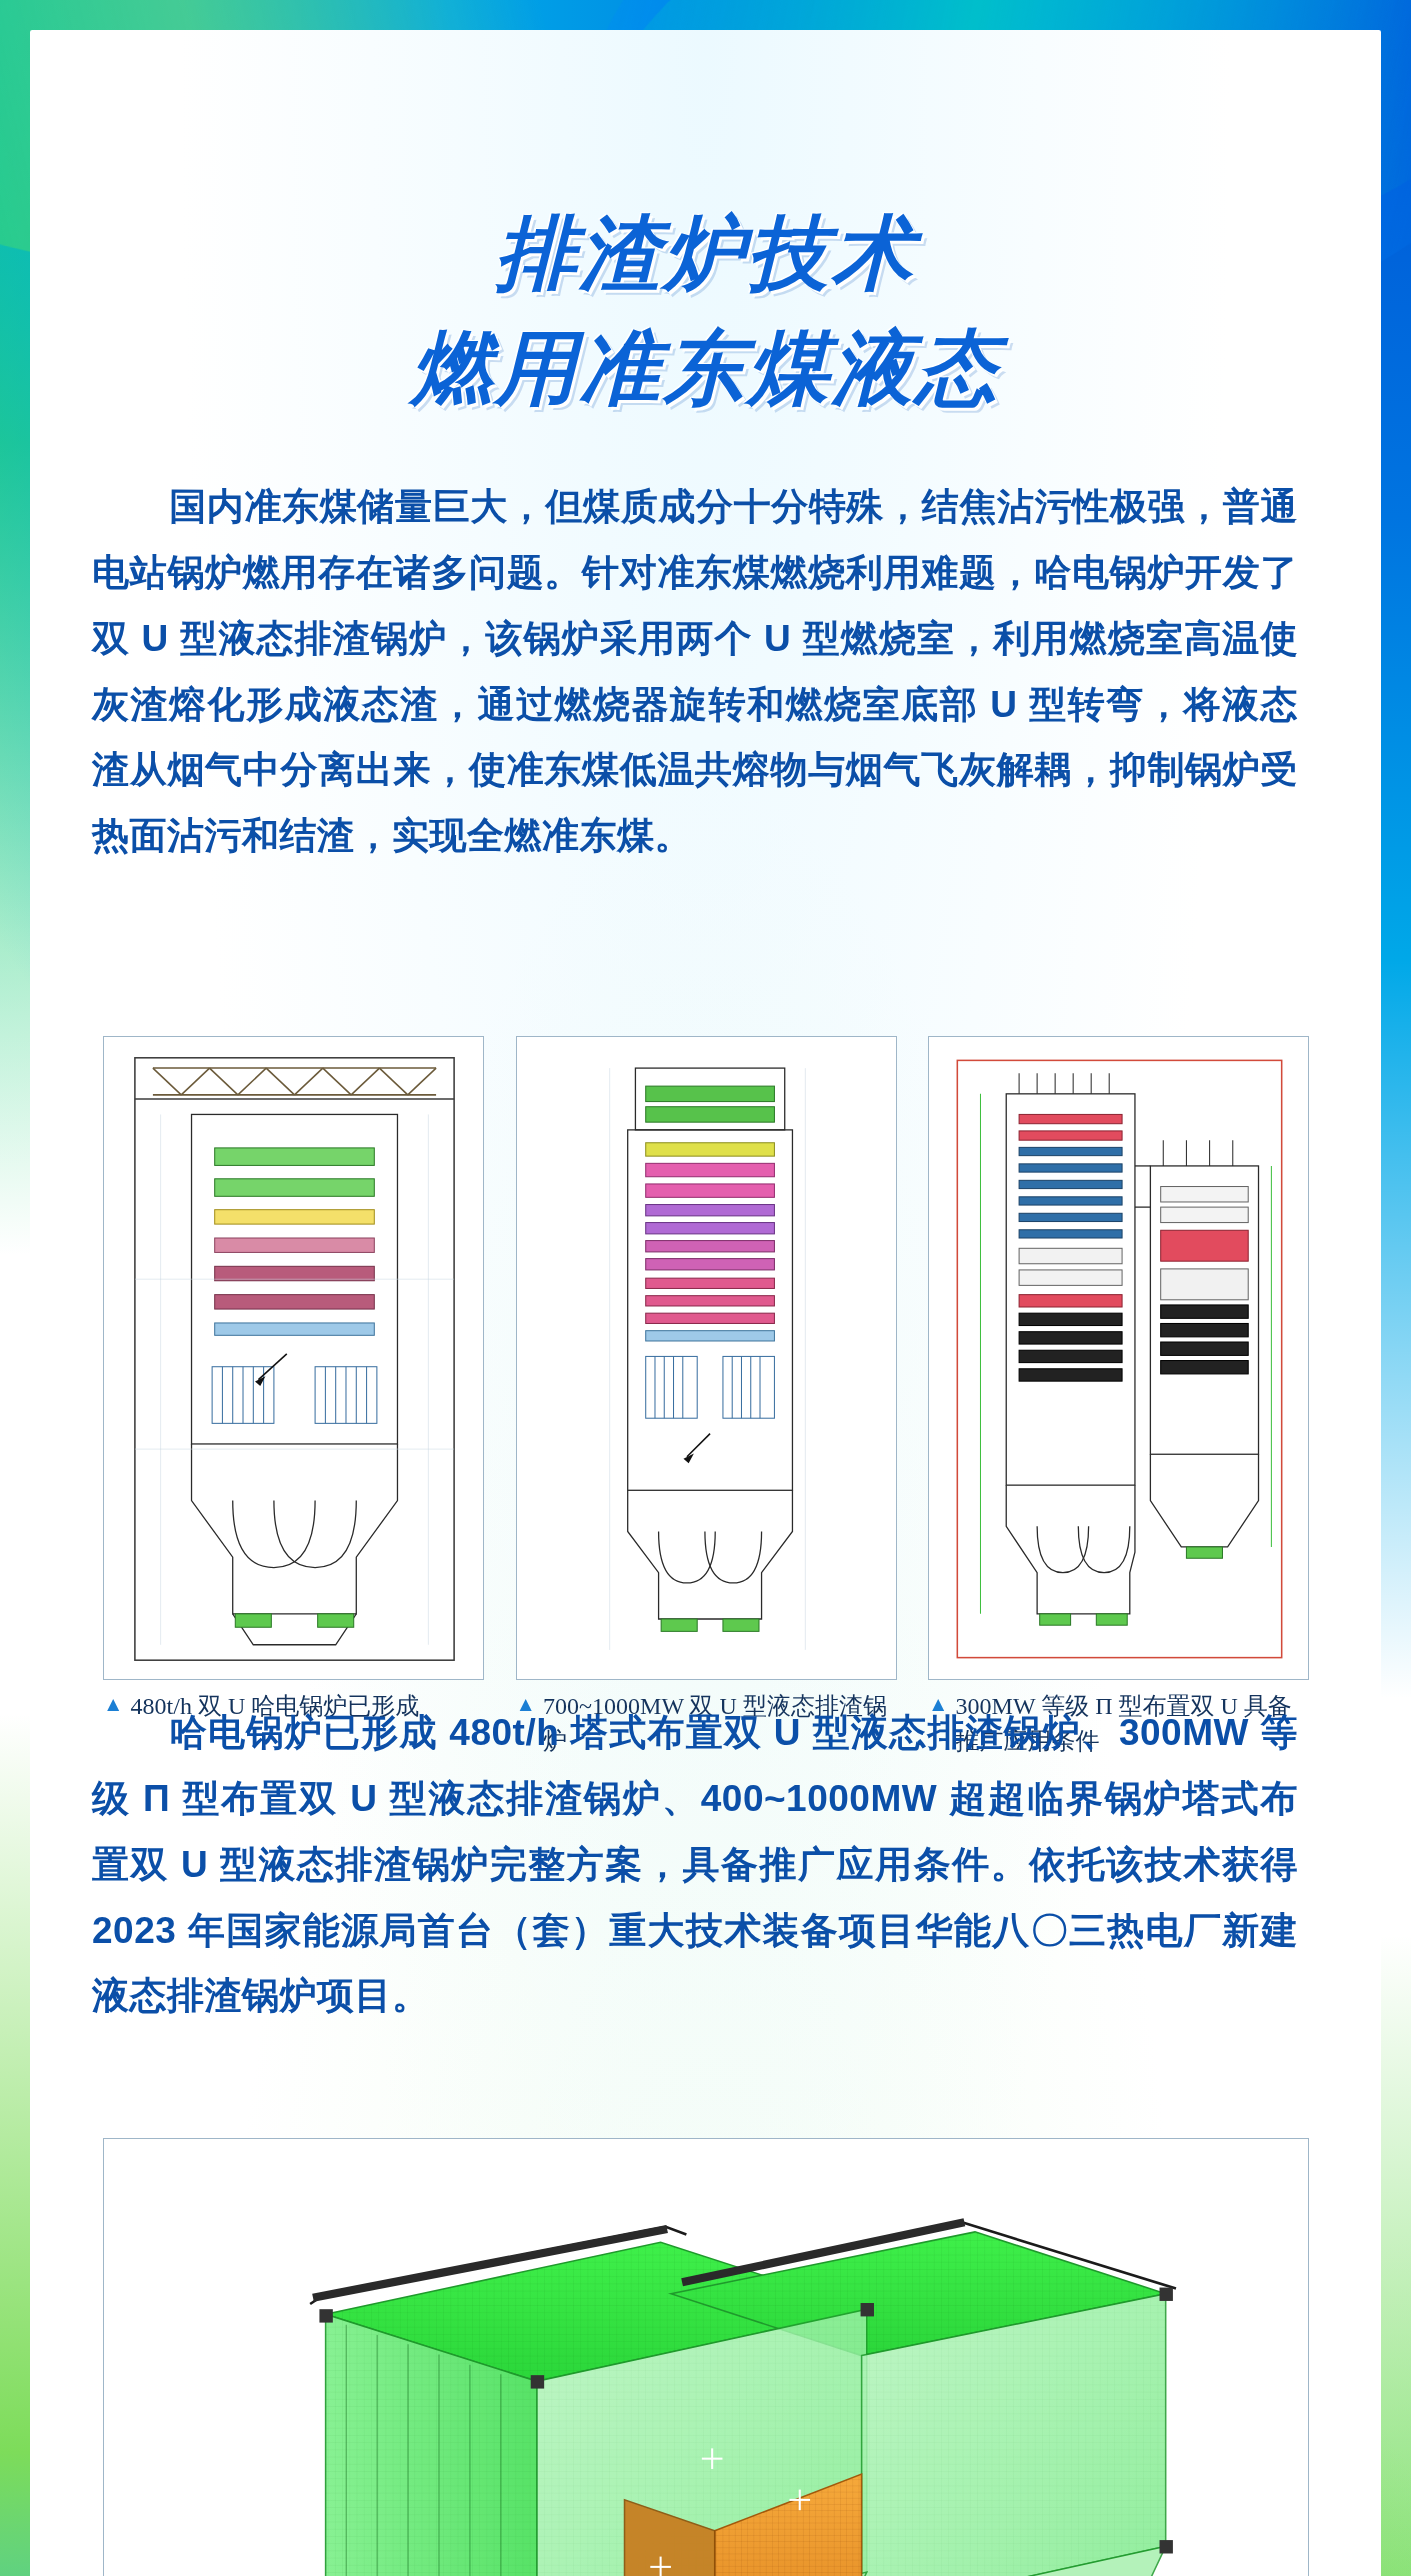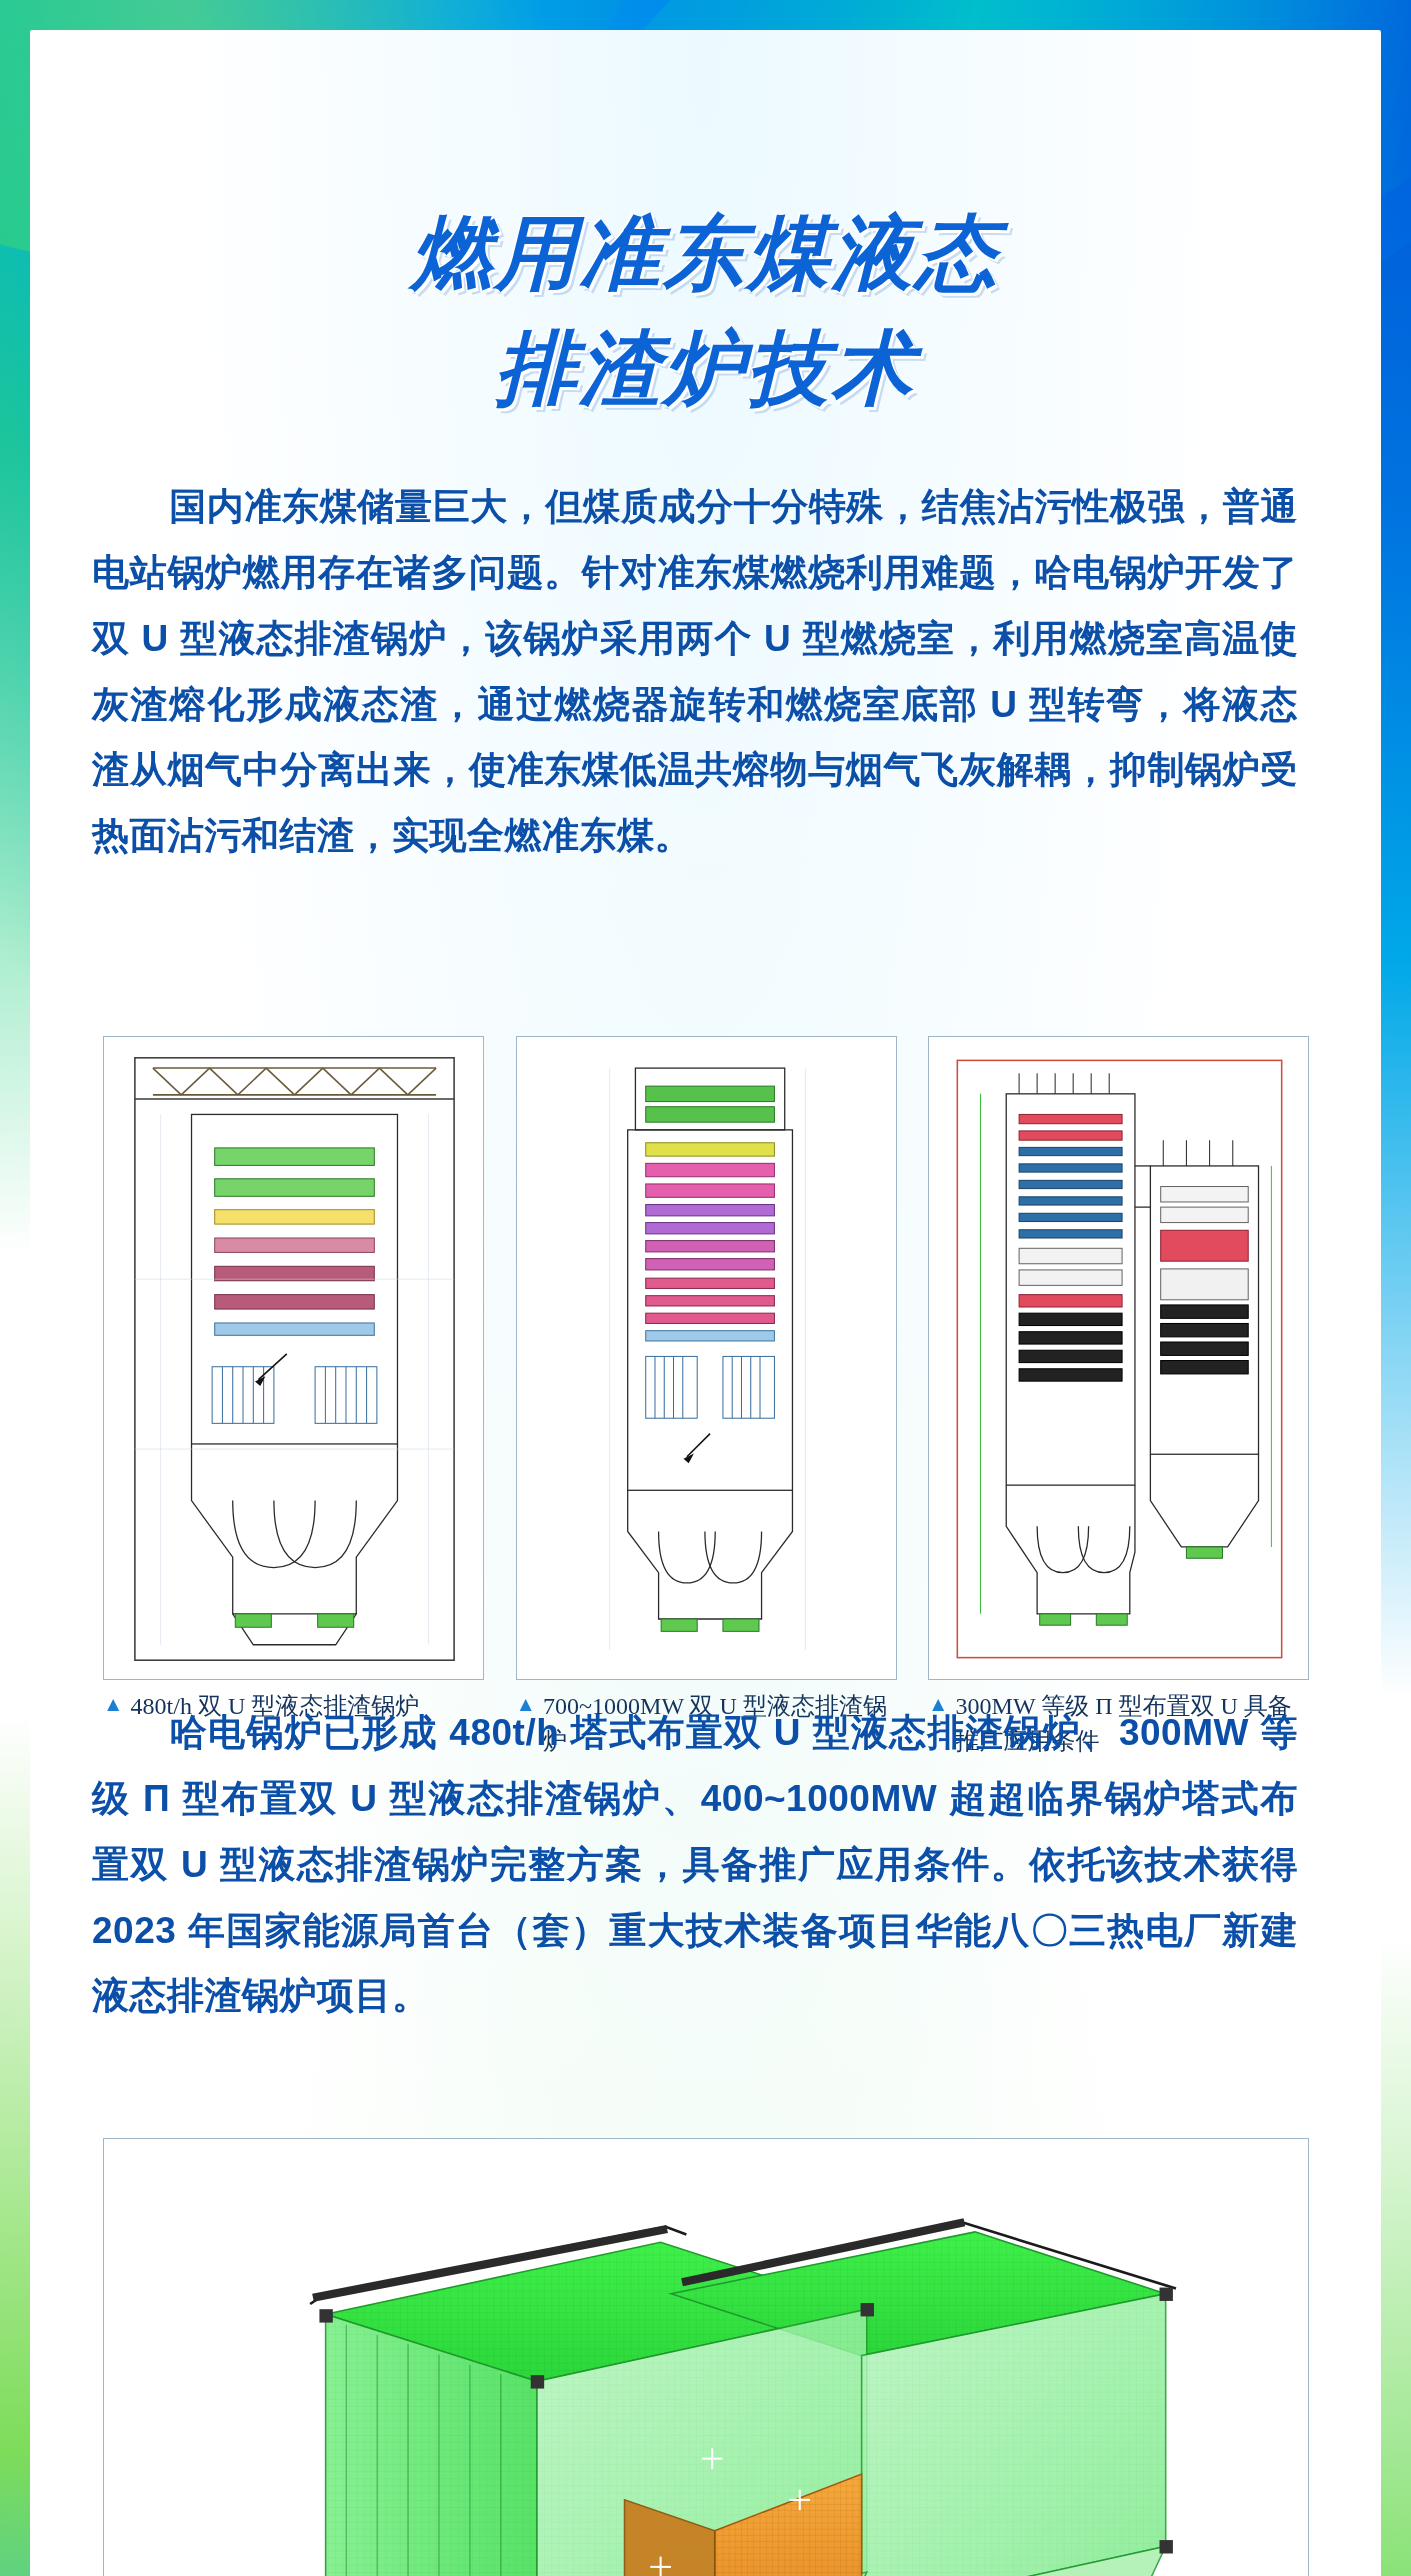--- a/index.html
+++ b/index.html
@@ -180,22 +180,22 @@
   <div class="wave w1"></div>
   <div class="wave w2"></div>
   <div class="wave w3"></div>
 
   <div class="bg-inner-white"></div>
   <div class="bg-inner-soft"></div>
 
   <div class="content">
 
     <div class="title-block">
+      <div class="title-line">排渣炉技术</div>
       <div class="title-line">燃用准东煤液态</div>
-      <div class="title-line">排渣炉技术</div>
     </div>
 
     <div class="para" id="para1">
       <span class="ind"></span><span>国内准东煤储量巨大，但煤质成分十分特殊，结焦沾污性极强，普通电站锅炉燃用存在诸多问题。针对准东煤燃烧利用难题，哈电锅炉开发了双 U 型液态排渣锅炉，该锅炉采用两个 U 型燃烧室，利用燃烧室高温使灰渣熔化形成液态渣，通过燃烧器旋转和燃烧室底部 U 型转弯，将液态渣从烟气中分离出来，使准东煤低温共熔物与烟气飞灰解耦，抑制锅炉受热面沾污和结渣，实现全燃准东煤。</span>
     </div>
 
     <div class="fig-row">
 
       <div class="fig">
         <div class="fig-img">
@@ -269,21 +269,21 @@
             <g stroke="#c9d6e2" stroke-width="1">
               <line x1="110" y1="150" x2="110" y2="1180"></line>
               <line x1="630" y1="150" x2="630" y2="1180"></line>
               <line x1="60" y1="470" x2="680" y2="470"></line>
               <line x1="60" y1="800" x2="680" y2="800"></line>
             </g>
           </svg>
         </div>
         <div class="fig-cap">
           <span class="tri">▲</span>
-          <span>480t/h 双 U 型液态排渣锅炉</span>
+          <span>480t/h 双 U 哈电锅炉已形成</span>
         </div>
       </div>
 
       <div class="fig">
         <div class="fig-img">
           <svg viewBox="0 0 740 1250" width="381" height="644" aria-hidden="true">
             <rect x="0" y="0" width="740" height="1250" fill="#ffffff"></rect>
             <g stroke="#2a2a2a" stroke-width="2.5" fill="none">
               <rect x="230" y="60" width="290" height="120"></rect>
               <rect x="215" y="180" width="320" height="700"></rect>

